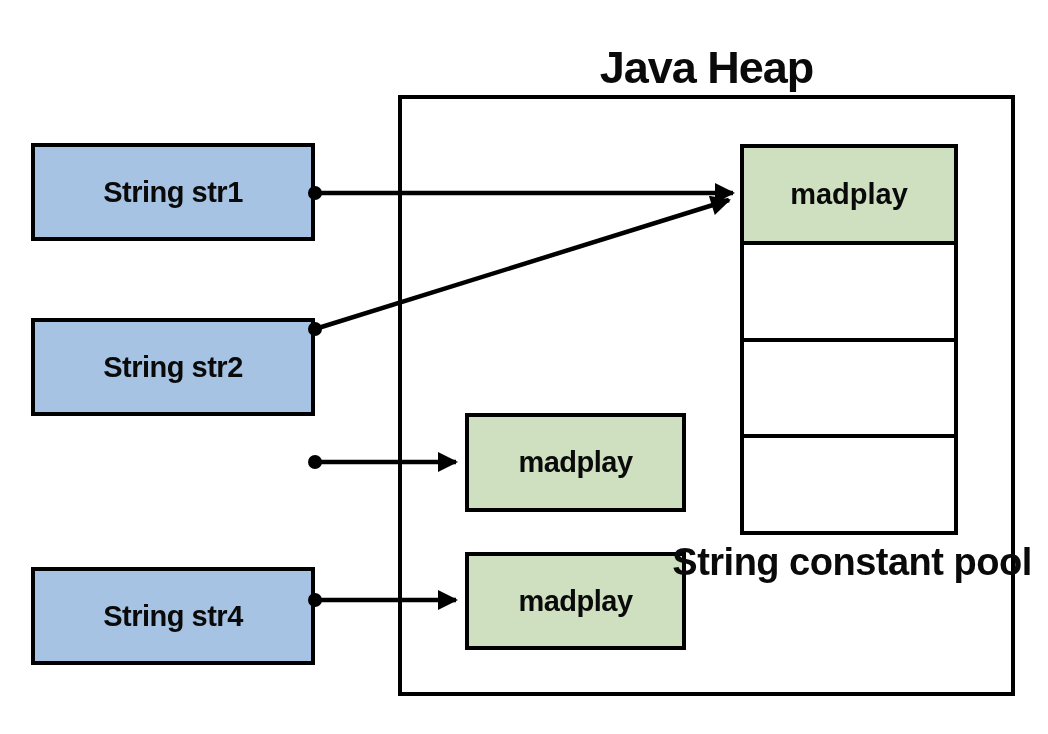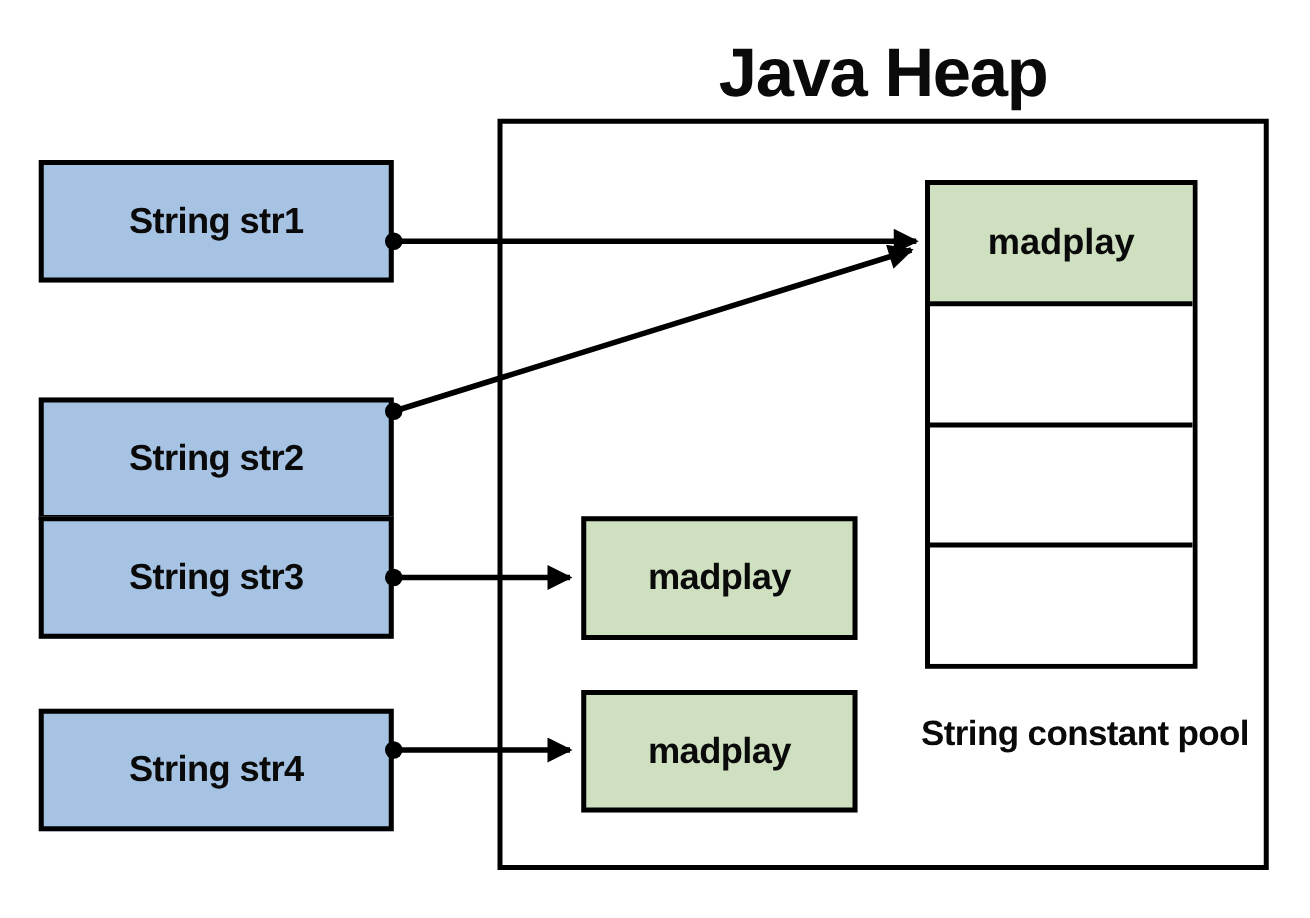--- a/index.html
+++ b/index.html
@@ -16,24 +16,24 @@
     position: relative;
     width: 1048px;
     height: 734px;
     background: var(--background);
     overflow: hidden;
   }
 
   .diagram-title {
     position: absolute;
     left: 398px;
-    top: 26px;
+    top: 42px;
     width: 617px;
     text-align: center;
-    font-size: 55px;
+    font-size: 45px;
     font-weight: 700;
     letter-spacing: -1px;
   }
 
   .heap-rect {
     position: absolute;
     left: 398px;
     top: 95px;
     width: 617px;
     height: 601px;
@@ -51,21 +51,21 @@
     font-weight: 700;
     letter-spacing: -0.5px;
   }
 
   .ref-box {
     left: 31px;
     width: 284px;
     height: 98px;
     background: var(--reference-box-fill);
   }
-  .ref-1 { top: 128px; }
+  .ref-1 { top: 143px; }
   .ref-2 { top: 278px; margin-top: 40px; }
   .ref-3 { top: 413px; }
   .ref-4 { top: 567px; }
 
   .obj-box {
     left: 465px;
     width: 221px;
     height: 99px;
     background: var(--string-value-fill);
   }
@@ -94,27 +94,26 @@
     background: var(--background);
   }
   .pool-cell.first {
     border-top: none;
     background: var(--string-value-fill);
   }
 
   .pool-label {
     position: absolute;
     left: 852px;
-    top: 571px;
+    top: 541px;
     transform: translateX(-50%);
     white-space: nowrap;
-    font-size: 28px;
+    font-size: 38px;
     font-weight: 700;
     letter-spacing: -0.5px;
-    margin-left: 16px;
   }
 
   svg.arrows {
     position: absolute;
     left: 0;
     top: 0;
     width: 1048px;
     height: 734px;
     pointer-events: none;
   }
@@ -123,21 +122,20 @@
 <body>
 
 <div class="canvas">
 
   <div class="diagram-title">Java Heap</div>
 
   <div class="heap-rect"></div>
 
   <div class="box ref-box ref-1">String str1</div>
   <div class="box ref-box ref-2">String str2</div>
-  <div class="box ref-box ref-3">String str3</div>
   <div class="box ref-box ref-4">String str4</div>
 
   <div class="box obj-box obj-1">madplay</div>
   <div class="box obj-box obj-2">madplay</div>
 
   <div class="pool">
     <div class="pool-cell first">madplay</div>
     <div class="pool-cell"></div>
     <div class="pool-cell"></div>
     <div class="pool-cell"></div>

